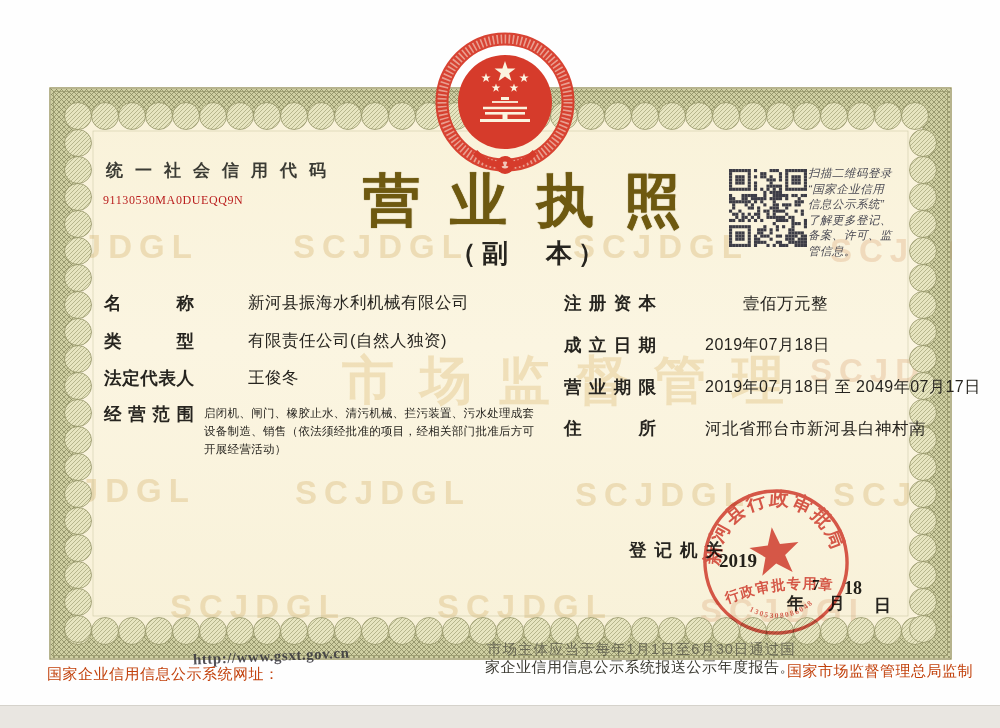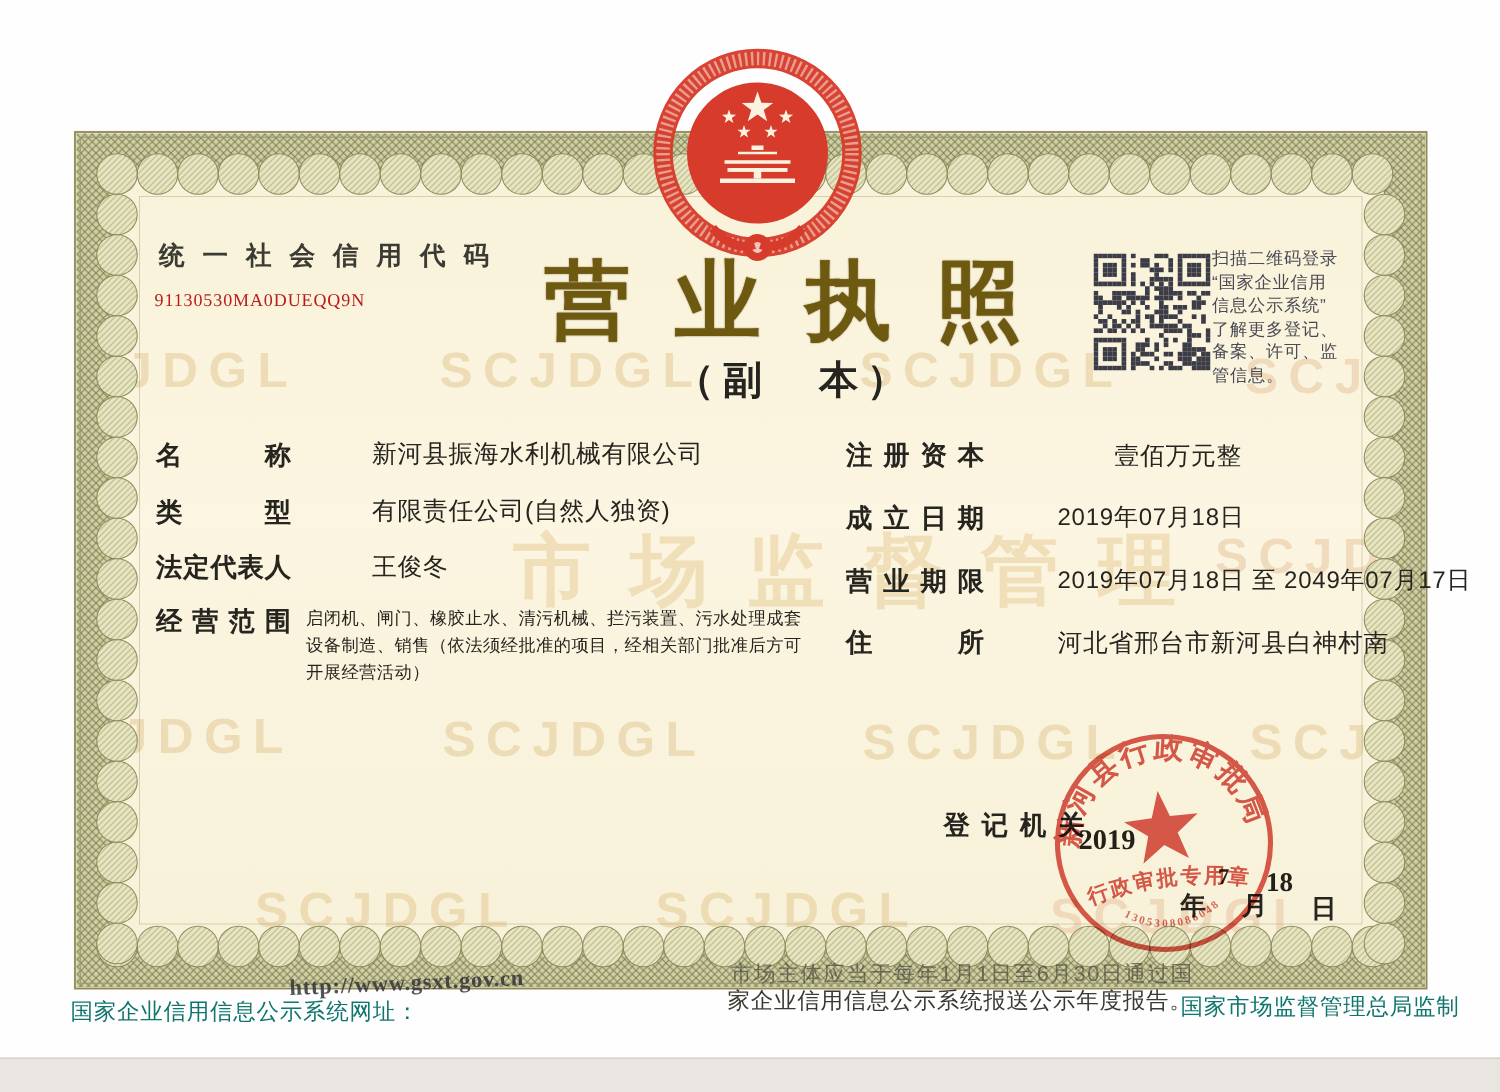--- a/index.html
+++ b/index.html
@@ -22,37 +22,37 @@
   .scallop{fill:url(#hatchL);stroke:#8c8c5e;stroke-width:.7;}
 
   
   .credit-label{font-size:17px;letter-spacing:12px;color:#3b3b34;font-weight:600;text-align:right;}
   .credit-code{font-family:"Liberation Serif",serif;font-size:12px;letter-spacing:.6px;color:#b91c1c;}
   .doc-title{font-size:57px;font-weight:800;letter-spacing:30px;color:#6e5910;
              text-shadow:0 0 1px #5c4a0b;white-space:nowrap;}
   .doc-sub{font-size:26px;letter-spacing:6px;color:#26241f;font-weight:600;white-space:nowrap;}
 
   
-  .qr-caption{width:94px;}
+  .qr-caption{width:94px;font-style:italic;}
   .qr-caption p{margin:0 0 4.2px 0;font-size:11.5px;line-height:11.4px;color:#4a4a54;letter-spacing:.5px;}
 
   
   .lbl{font-size:17.5px;font-weight:600;color:#26241f;display:flex;justify-content:space-between;}
   .val{font-size:16.5px;color:#26241f;letter-spacing:.5px;white-space:nowrap;margin-left:44px;}
   .scope-val{font-size:11.5px;line-height:18px;color:#26241f;letter-spacing:.3px;width:342px;white-space:normal;}
 
   
   .date-num{font-family:"Liberation Serif",serif;font-weight:600;color:#222019;}
   .date-unit{font-size:17px;font-weight:600;color:#26241f;}
 
   .seal-svg{position:absolute;left:676px;top:462px;transform:rotate(-7deg);
             opacity:.9;mix-blend-mode:multiply;}
 
   
-  .foot{font-size:15px;color:#0f766e;letter-spacing:.5px;white-space:nowrap;}
+  .foot{font-size:15px;color:#c2410c;letter-spacing:.5px;white-space:nowrap;}
   .foot-url{font-family:"Liberation Serif",serif;font-weight:700;font-size:15px;color:#34333b;
             opacity:.85;transform:rotate(-2.5deg);letter-spacing:.5px;white-space:nowrap;}
   .foot-dim{opacity:.72;color:#4c4b40;font-size:14.5px;white-space:nowrap;letter-spacing:1px;}
   .bottom-strip{position:absolute;left:0;top:705px;width:1000px;height:23px;
                 background:#e9e6e1;border-top:1px solid #d5d2cb;}
 </style>
 </head>
 <body>
 
 <div id="page">

